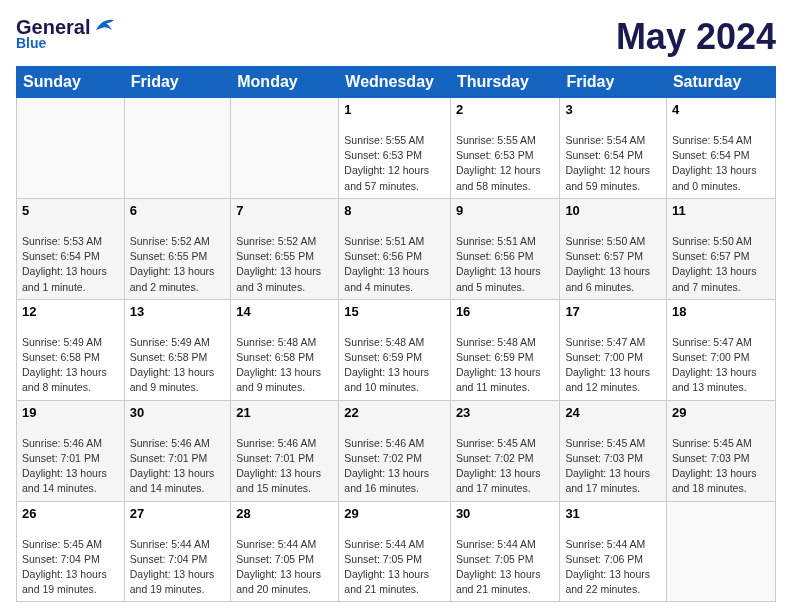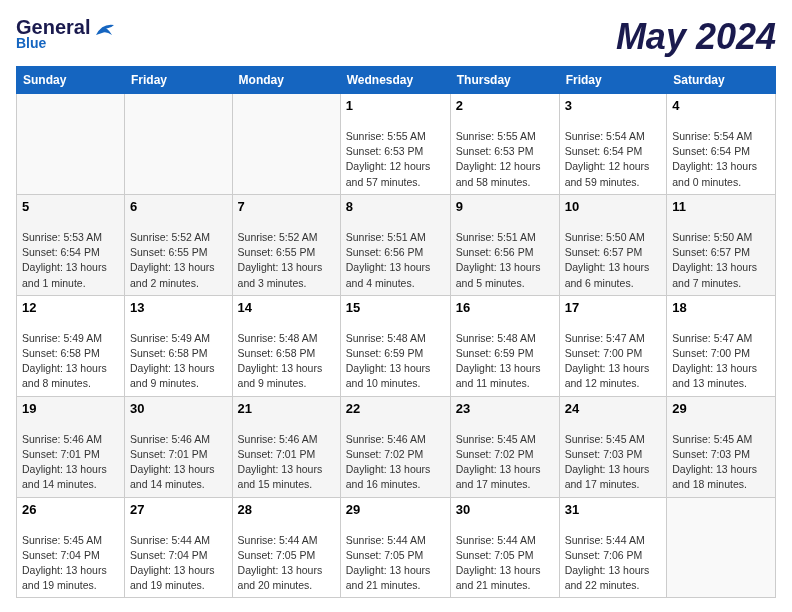--- a/index.html
+++ b/index.html
@@ -21,37 +21,36 @@
       flex-direction: column;
       align-items: flex-start;
     }
     .title-area {
       text-align: right;
     }
     .month-title {
       font-size: 36px;
       font-weight: bold;
       color: #1a1a4e;
-      font-style: italic;
     }
     .location-title {
       font-size: 16px;
       color: #333;
     }
     table {
       width: 100%;
       border-collapse: collapse;
       font-size: 11px;
     }
     thead tr th {
       background-color: #1565c0;
       color: #fff;
       text-align: left;
       padding: 6px 6px;
-      font-size: 12px;
+      font-size: 16px;
       font-weight: bold;
       border: 1px solid #1565c0;
     }
     tbody tr td {
       vertical-align: top;
       border: 1px solid #ccc;
       padding: 4px 5px;
       width: 113px;
       min-height: 70px;
       background: #fff;
@@ -73,21 +72,21 @@
     }
     .empty-cell {
       background: #f9f9f9;
     }
   </style>
 </head>
 <body>
 
 <div class="header-area">
   <div class="logo">
-    <div style="display:flex;align-items:flex-end;">
+    <div style="display:flex;align-items:flex-start;">
       <span style="font-size:20px;font-weight:bold;color:#1a1a4e;">General</span>
       <svg width="26" height="18" viewBox="0 0 26 18" style="margin-left:2px;">
         <path d="M4 14 Q10 2 22 4 Q18 8 14 7 Q18 10 20 14 Q14 10 10 12 Z" fill="#1565c0"></path>
       </svg>
     </div>
     <span style="font-size:14px;font-weight:bold;color:#1565c0;margin-top:-4px;">Blue</span>
   </div>
   <div class="title-area">
     <div class="month-title">May 2024</div>
   </div>

